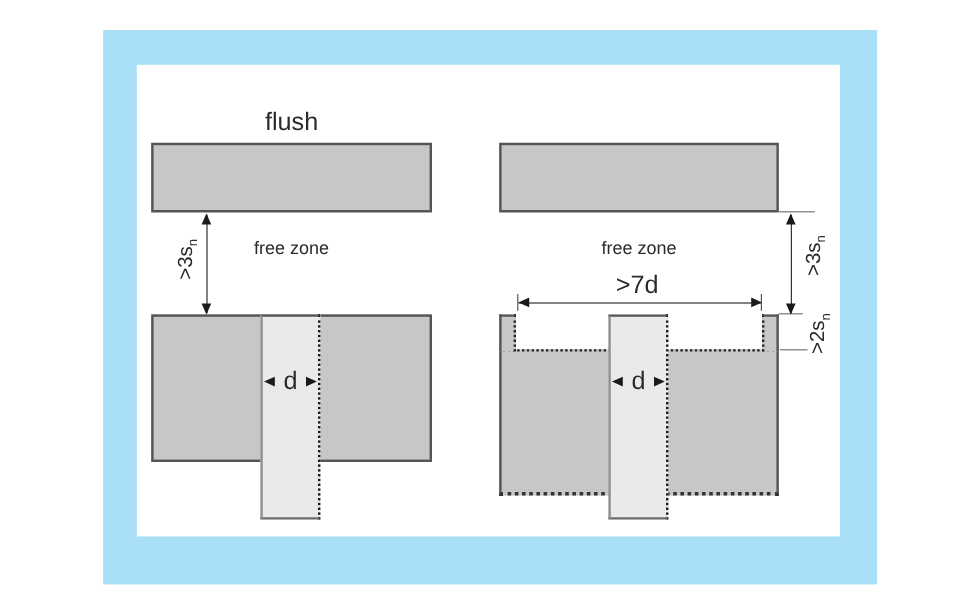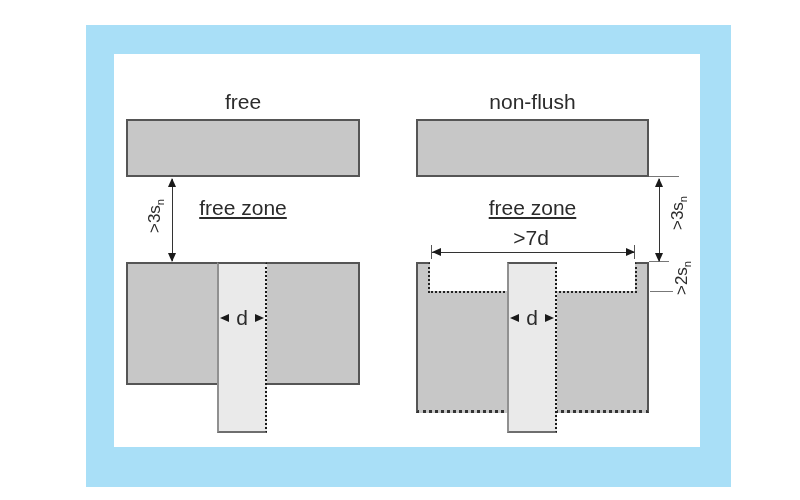--- a/index.html
+++ b/index.html
@@ -6,21 +6,21 @@
   body{
     width:800px;height:500px;background:#ffffff;
     font-family:"Liberation Sans","DejaVu Sans",sans-serif;
     color:var(--ink,#2b2b2b);
   }
   .stage{position:relative;width:800px;height:500px;background:#fff;overflow:hidden;}
   .frame{position:absolute;left:86px;top:25px;width:645px;height:462px;background:var(--frame-blue,#A9DFF7);}
   .canvas{position:absolute;left:114px;top:54px;width:586px;height:393px;background:#ffffff;}
   .label{position:absolute;text-align:center;white-space:nowrap;}
   .title{font-size:21px;line-height:22px;}
-  .freezone{font-size:21px;line-height:22px;text-decoration:underline;}
+  .freezone{font-size:15px;line-height:22px;}
   .dimtext{font-size:21px;line-height:18px;}
   .dlabel{font-size:21px;line-height:24px;}
   sub{font-size:0.65em;}
 
   .solidrect{position:absolute;background:var(--material-gray,#C7C7C7);border:2px solid var(--outline-gray,#555);box-sizing:border-box;}
 
   .sensor{position:absolute;width:50px;height:171px;background:var(--sensor-gray,#EAEAEA);box-sizing:border-box;
     border-top:2px solid var(--outline-gray,#555);
     border-left:2px solid #909090;
     border-bottom:2px solid #6e6e6e;
@@ -50,21 +50,21 @@
   .ddim .tri-left{left:3px;top:8px;}
   .ddim .tri-right{right:3px;top:8px;}
 </style>
 </head>
 <body>
 
 <div class="stage">
   <div class="frame"></div>
   <div class="canvas"></div>
 
-  <div class="label title" style="left:126px;top:91px;width:234px;">free</div>
+  <div class="label title" style="left:126px;top:91px;width:234px;">flush</div>
 
   <div class="solidrect" style="left:126px;top:119px;width:234px;height:58px;"></div>
 
   <div class="label freezone" style="left:126px;top:197px;width:234px;">free zone</div>
 
   <div class="varrow" style="left:168px;top:178px;">
     <div class="line"></div>
     <div class="tri tri-up"></div>
     <div class="tri tri-down"></div>
   </div>
@@ -74,21 +74,20 @@
 
   <div class="solidrect" style="left:126px;top:262px;width:234px;height:123px;"></div>
   <div class="sensor" style="left:217px;top:262px;"></div>
 
   <div class="ddim dlabel" style="left:217px;">
     <div class="tri tri-left"></div>
     <span>d</span>
     <div class="tri tri-right"></div>
   </div>
 
-  <div class="label title" style="left:416px;top:91px;width:233px;">non-flush</div>
 
   <div class="solidrect" style="left:416px;top:119px;width:233px;height:58px;"></div>
 
   <div class="label freezone" style="left:416px;top:197px;width:233px;">free zone</div>
 
   <div class="label dimtext" style="left:421px;top:229px;width:220px;">&gt;7d</div>
   <div class="tick-v" style="left:431px;top:245px;height:14px;"></div>
   <div class="tick-v" style="left:634px;top:245px;height:14px;"></div>
   <div class="hline" style="left:432px;top:252px;width:202px;"></div>
   <div class="tri tri-left" style="left:432px;top:248px;"></div>

